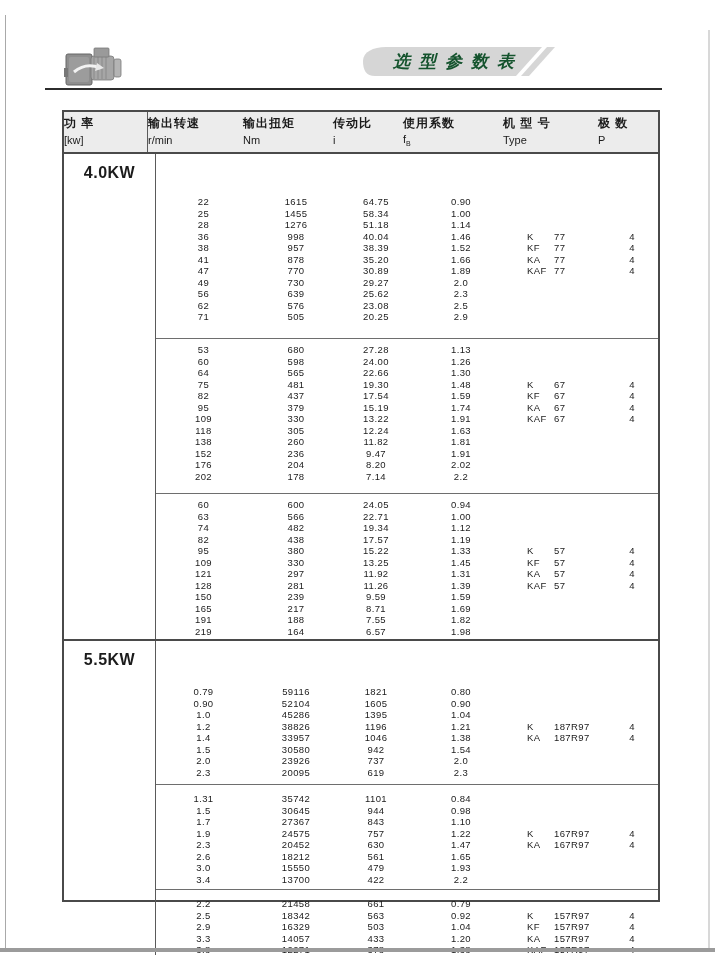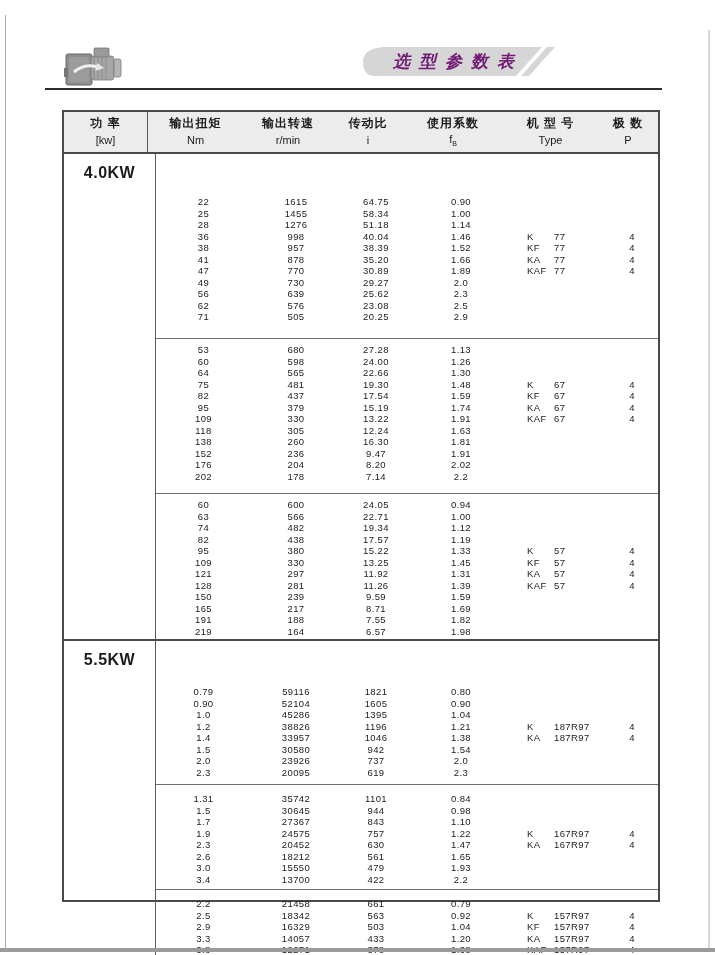--- a/index.html
+++ b/index.html
@@ -9,29 +9,29 @@
   .edge-left{position:absolute;left:5px;top:15px;width:1px;height:933px;background:#a9a9a9;}
   .edge-right{position:absolute;left:708px;top:30px;width:2px;height:918px;background:#d8d8d8;}
   .edge-bottom{position:absolute;left:0;top:948px;width:715px;height:4px;background:#9b9b9b;}
 
   
   .logo{position:absolute;left:64px;top:42px;width:62px;height:46px;}
   .ribbon{position:absolute;left:362px;top:46px;width:198px;height:31px;}
   .ribbon svg{position:absolute;left:0;top:0;width:100%;height:100%;}
   .ribbon-text{position:absolute;left:0;top:0;width:176px;height:31px;display:flex;
       align-items:center;justify-content:center;font-size:17px;font-weight:bold;
-      font-style:italic;letter-spacing:9px;color:#701a75;padding-left:8px;}
+      font-style:italic;letter-spacing:9px;color:#14532d;padding-left:8px;}
   .header-rule{position:absolute;left:45px;top:88px;width:617px;height:2px;background:#2c2c2c;}
 
   
   .ptable{position:absolute;left:62px;top:110px;width:598px;height:792px;
       border:2px solid #4a4a4a;box-sizing:border-box;background:#fff;}
   .thead{display:grid;grid-template-columns:84px 95px 90px 70px 100px 95px 1fr;
       height:42px;background:#ececec;border-bottom:2px solid #4a4a4a;box-sizing:border-box;}
-  .th{display:flex;flex-direction:column;align-items:center;justify-content:center;line-height:1.45;}
+  .th{display:flex;flex-direction:column;align-items:flex-start;justify-content:center;line-height:1.45;}
   .th .l1{font-size:12px;font-weight:bold;letter-spacing:1px;}
   .th .l2{font-size:11px;}
   .th-power{border-right:1px solid #5a5a5a;box-sizing:border-box;}
   sub{font-size:7px;}
 
   .tbody{display:block;}
   .section{display:flex;border-bottom:2px solid #4a4a4a;box-sizing:border-box;}
   .section:last-child{border-bottom:none;}
   .power-cell{width:92px;box-sizing:border-box;border-right:1px solid #5a5a5a;
       text-align:center;padding-top:10px;}
@@ -76,26 +76,26 @@
 
   <div class="header-rule"></div>
 
   <div class="ptable">
     <div class="thead">
       <div class="th th-power">
         <span class="l1">功  率</span>
         <span class="l2">[kw]</span>
       </div>
       <div class="th">
+        <span class="l1">输出转速</span>
+        <span class="l2">r/min</span>
+      </div>
+      <div class="th">
         <span class="l1">输出扭矩</span>
         <span class="l2">Nm</span>
-      </div>
-      <div class="th">
-        <span class="l1">输出转速</span>
-        <span class="l2">r/min</span>
       </div>
       <div class="th">
         <span class="l1">传动比</span>
         <span class="l2">i</span>
       </div>
       <div class="th">
         <span class="l1">使用系数</span>
         <span class="l2"><span>f</span><sub>B</sub></span>
       </div>
       <div class="th">
@@ -264,21 +264,21 @@
                 <div class="cell">118</div>
                 <div class="cell">305</div>
                 <div class="cell">12.24</div>
                 <div class="cell">1.63</div>
                 <div class="cell type"></div>
                 <div class="cell"></div>
               </div>
               <div class="row">
                 <div class="cell">138</div>
                 <div class="cell">260</div>
-                <div class="cell">16.30</div>
+                <div class="cell">11.82</div>
                 <div class="cell">1.81</div>
                 <div class="cell type"></div>
                 <div class="cell"></div>
               </div>
               <div class="row">
                 <div class="cell">152</div>
                 <div class="cell">236</div>
                 <div class="cell">9.47</div>
                 <div class="cell">1.91</div>
                 <div class="cell type"></div>

